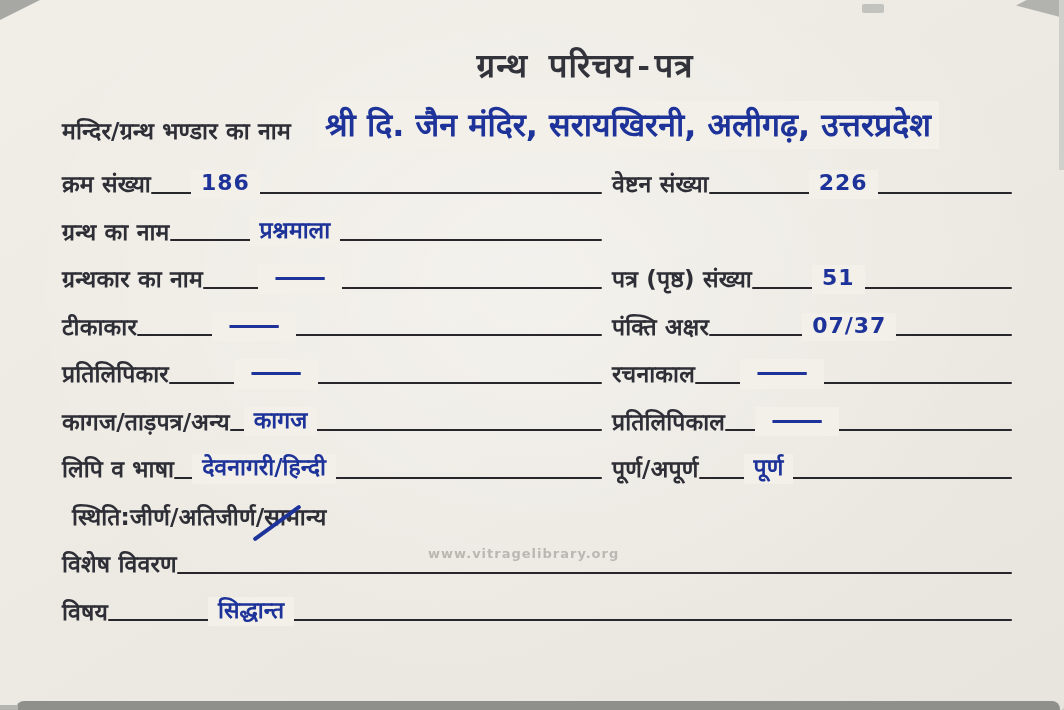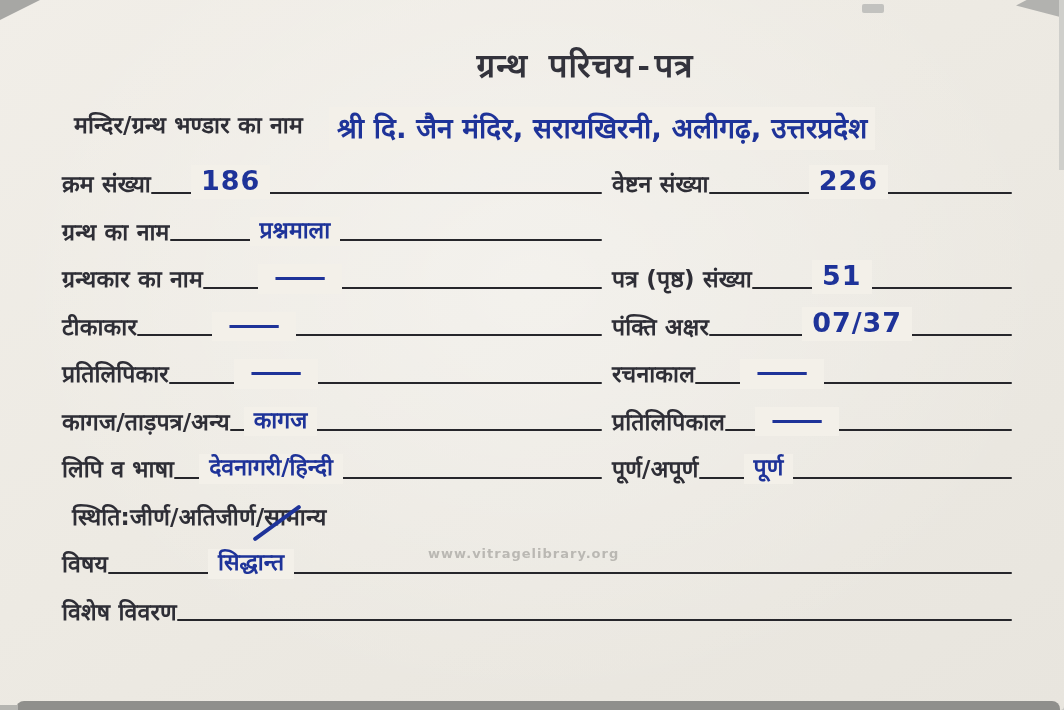--- a/index.html
+++ b/index.html
@@ -28,21 +28,21 @@
   .edge-bottom2{position:absolute;bottom:0;left:0;width:18px;height:5px;background:#b5b5b1;}
 
   .content{position:absolute;left:62px;right:52px;top:34px;}
 
   .title{
     text-align:center;transform:translateX(48px);
     font-size:33px;font-weight:bold;color:#33333c;
     letter-spacing:1px;margin:8px 0 20px 0;font-family:Liberation Mono, monospace;
   }
 
-  .hrow{display:flex;align-items:center;height:42px;margin-bottom:6px;margin-left:12px;}
+  .hrow{display:flex;align-items:flex-end;height:42px;margin-bottom:6px;}
   .row{display:flex;height:47.5px;}
   .half{display:flex;flex:0 0 540px;position:relative;align-items:flex-end;justify-content:flex-end;}
   .half.rightcol{flex:1;margin-left:10px;}
   .fullrow{display:flex;height:47.5px;position:relative;align-items:flex-end;}
 
   .label{
     white-space:nowrap;font-size:23px;font-weight:600;color:#2e2e36;
     padding-bottom:5px;line-height:1.15;letter-spacing:0.2px;
   }
   .fill{flex:1 1 auto;position:relative;height:100%;}
@@ -52,25 +52,25 @@
   }
   .fill.no-line::after{display:none;}
 
   .value{
     position:absolute;bottom:4px;
     font-size:23px;font-weight:bold;color:#1e3399;
     background:#f3f0e9;padding:1px 10px 3px;white-space:nowrap;
     z-index:1;line-height:1.1;
   }
   .value:empty{display:none;}
-  .value.num{font-size:27px;letter-spacing:1px;}
+  .value.num{font-size:22px;letter-spacing:1px;}
   .value.dash{transform:scaleX(2.4);transform-origin:left center;padding:1px 6px 3px;}
 
   .hvalue{
-    font-size:28px;font-weight:bold;color:#1e3399;
+    font-size:32px;font-weight:bold;color:#1e3399;
     background:#f3f0e9;padding:1px 8px 4px;margin-left:26px;white-space:nowrap;
   }
 
   .marked{position:relative;display:inline-block;}
   .marked::after{
     content:"";position:absolute;left:-16px;top:54%;width:58px;height:4px;
     background:#1e3399;border-radius:2px;transform:rotate(-36deg);
   }
 
   .watermark{
@@ -182,47 +182,47 @@
         <span class="fill">
           <span class="value dash" style="left:30px">—</span>
         </span>
       </div>
     </div>
 
     <div class="row">
       <div class="half">
         <span class="label">लिपि व भाषा</span>
         <span class="fill">
-          <span class="value" style="left:25px">देवनागरी/हिन्दी</span>
+          <span class="value" style="left:18px">देवनागरी/हिन्दी</span>
         </span>
       </div>
       <div class="half rightcol">
         <span class="label">पूर्ण/अपूर्ण</span>
         <span class="fill">
           <span class="value" style="left:45px">पूर्ण</span>
         </span>
       </div>
     </div>
 
     <div class="row">
       <div class="half rightcol">
         <span class="label">स्थिति:जीर्ण/अतिजीर्ण/</span>
         <span class="label marked">सामान्य</span>
         <span class="fill no-line"></span>
       </div>
+    </div>
+
+    <div class="fullrow">
+      <span class="label">विशेष विवरण</span>
+      <span class="fill">
+        
+      </span>
     </div>
 
     <div class="fullrow">
       <span class="label">विषय</span>
       <span class="fill">
         <span class="value" style="left:100px">सिद्धान्त</span>
       </span>
     </div>
 
-    <div class="fullrow">
-      <span class="label">विशेष विवरण</span>
-      <span class="fill">
-        
-      </span>
-    </div>
-
   </div>
 </div>
 
 </body></html>

